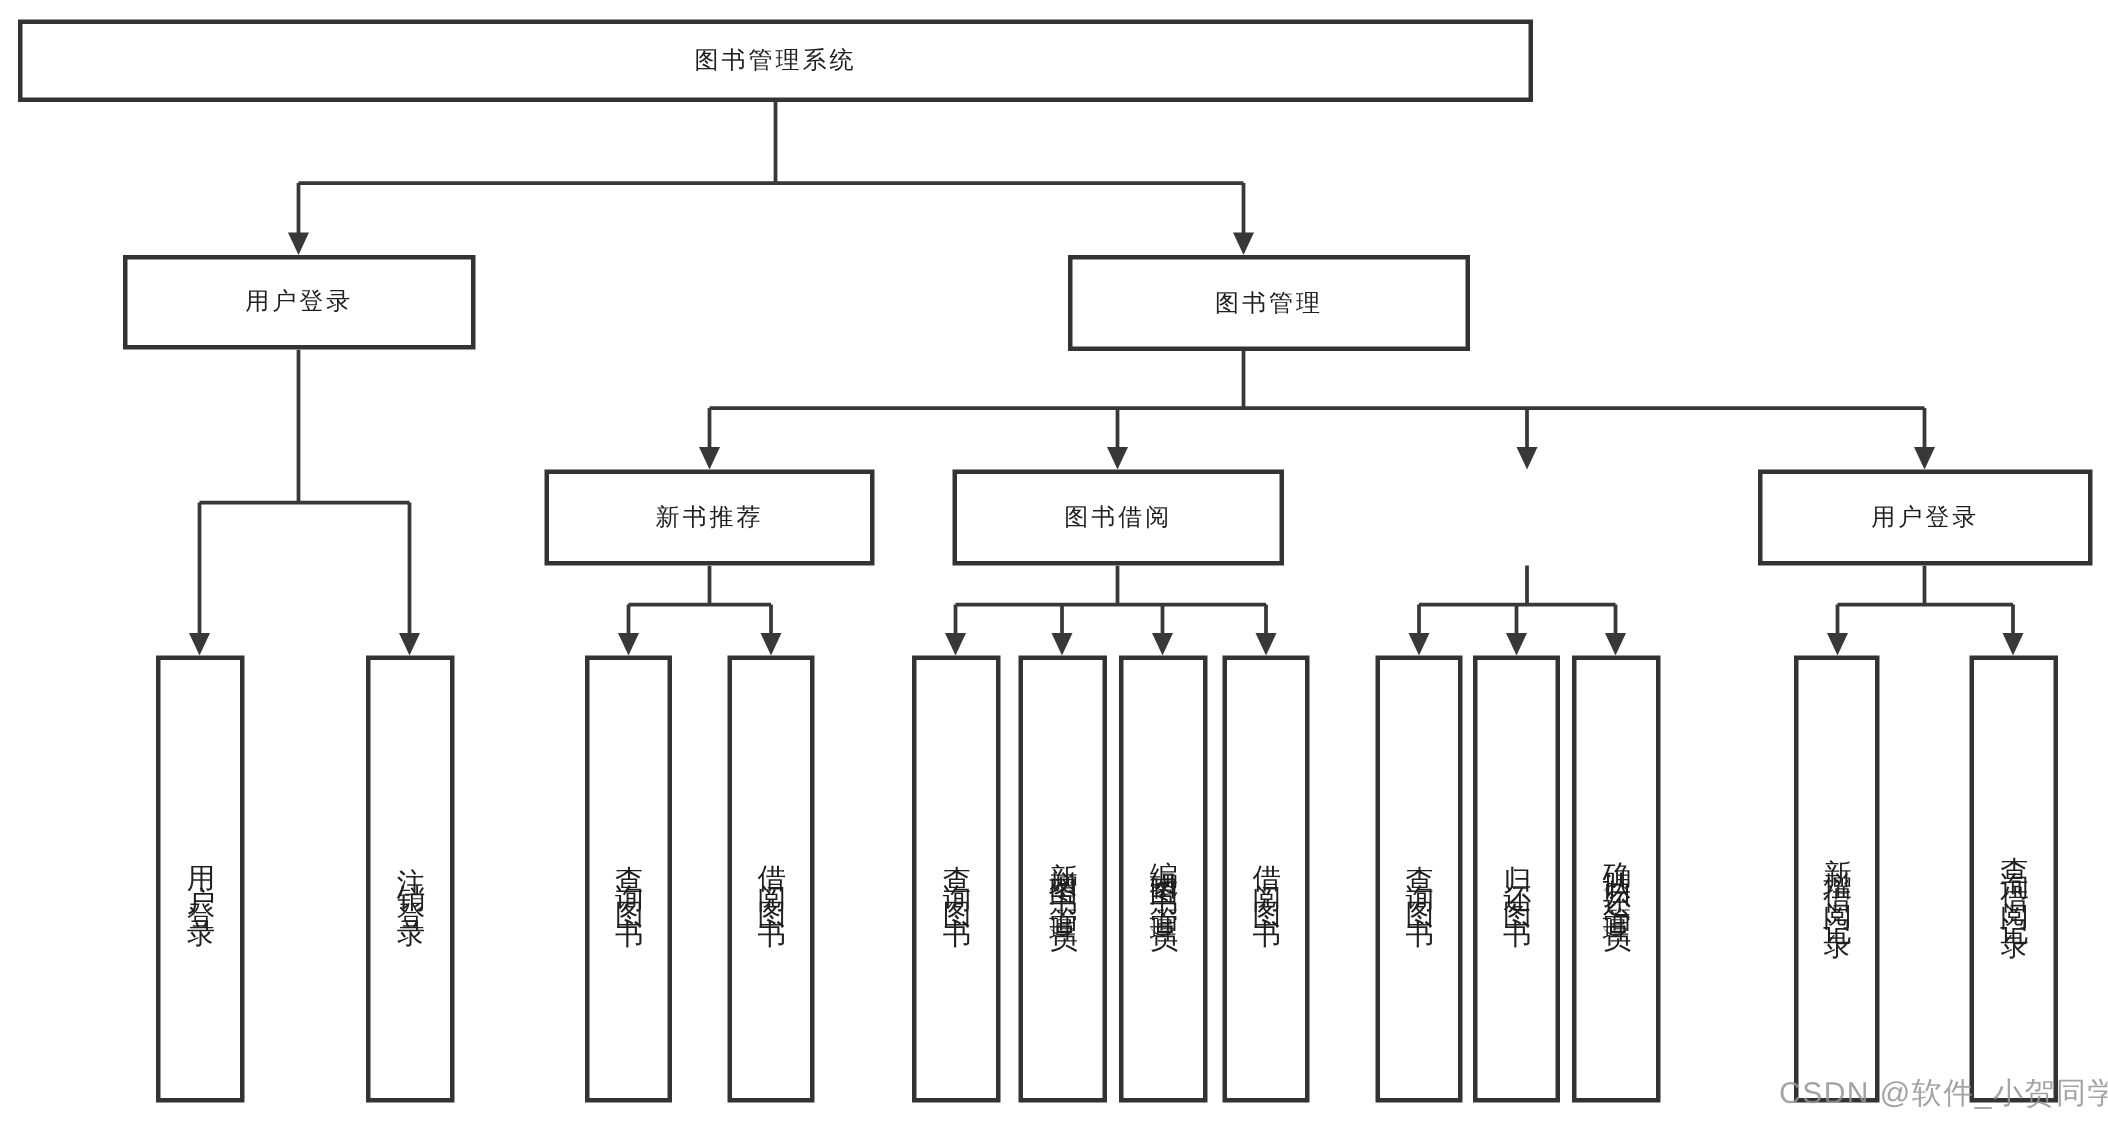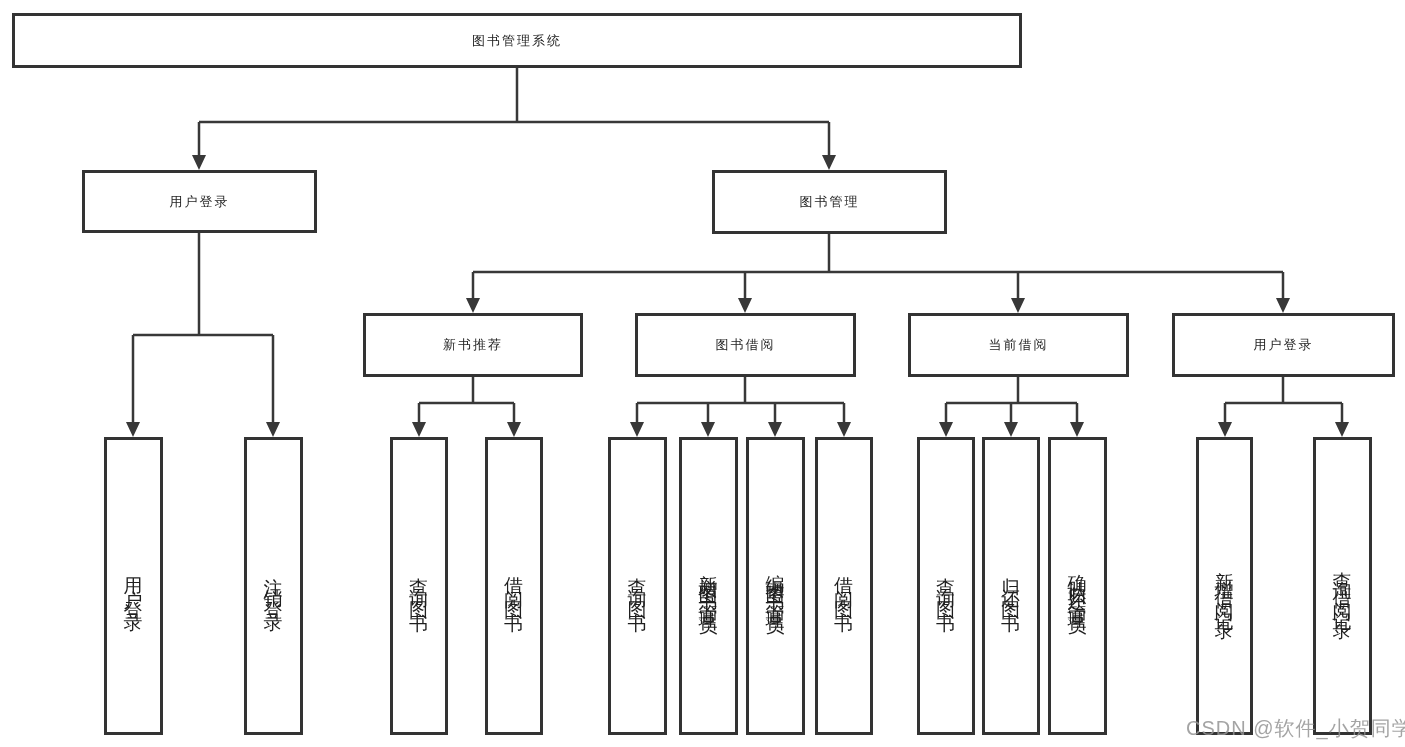--- a/index.html
+++ b/index.html
@@ -28,21 +28,21 @@
     position: absolute;
     box-sizing: border-box;
     border: 3px solid #333333;
     background: #ffffff;
     display: flex;
     align-items: center;
     justify-content: center;
     z-index: 2;
   }
   .hlabel {
-    font-size: 13px;
+    font-size: 16px;
     letter-spacing: 2px;
     color: #1f1f1f;
     white-space: nowrap;
   }
   .leaf {
     width: 59px;
     height: 298px;
     top: 437px;
   }
   .vlabel {
@@ -105,32 +105,29 @@
     </g>
   </svg>
 
   <div class="node" style="left:12px; top:13px; width:1010px; height:55px;">
     <span class="hlabel">图书管理系统</span>
   </div>
 
   <div class="node" style="left:82px; top:170px; width:235px; height:63px;">
     <span class="hlabel">用户登录</span>
   </div>
-  <div class="node" style="left:712px; top:170px; width:235px; height:64px;">
+  <div class="node" style="left:712px; top:170px; width:268px; height:64px;">
     <span class="hlabel">图书管理</span>
   </div>
 
   <div class="node" style="left:635px; top:313px; width:221px; height:64px;">
     <span class="hlabel">图书借阅</span>
   </div>
   <div class="node" style="left:363px; top:313px; width:220px; height:64px;">
     <span class="hlabel">新书推荐</span>
-  </div>
-  <div class="node" style="left:908px; top:313px; width:221px; height:64px;">
-    <span class="hlabel">当前借阅</span>
   </div>
   <div class="node" style="left:1172px; top:313px; width:223px; height:64px;">
     <span class="hlabel">用户登录</span>
   </div>
 
   <div class="node leaf" style="left:104px;">
     <span class="vlabel">用户登录</span>
   </div>
   <div class="node leaf" style="left:244px;">
     <span class="vlabel">注销登录</span>

